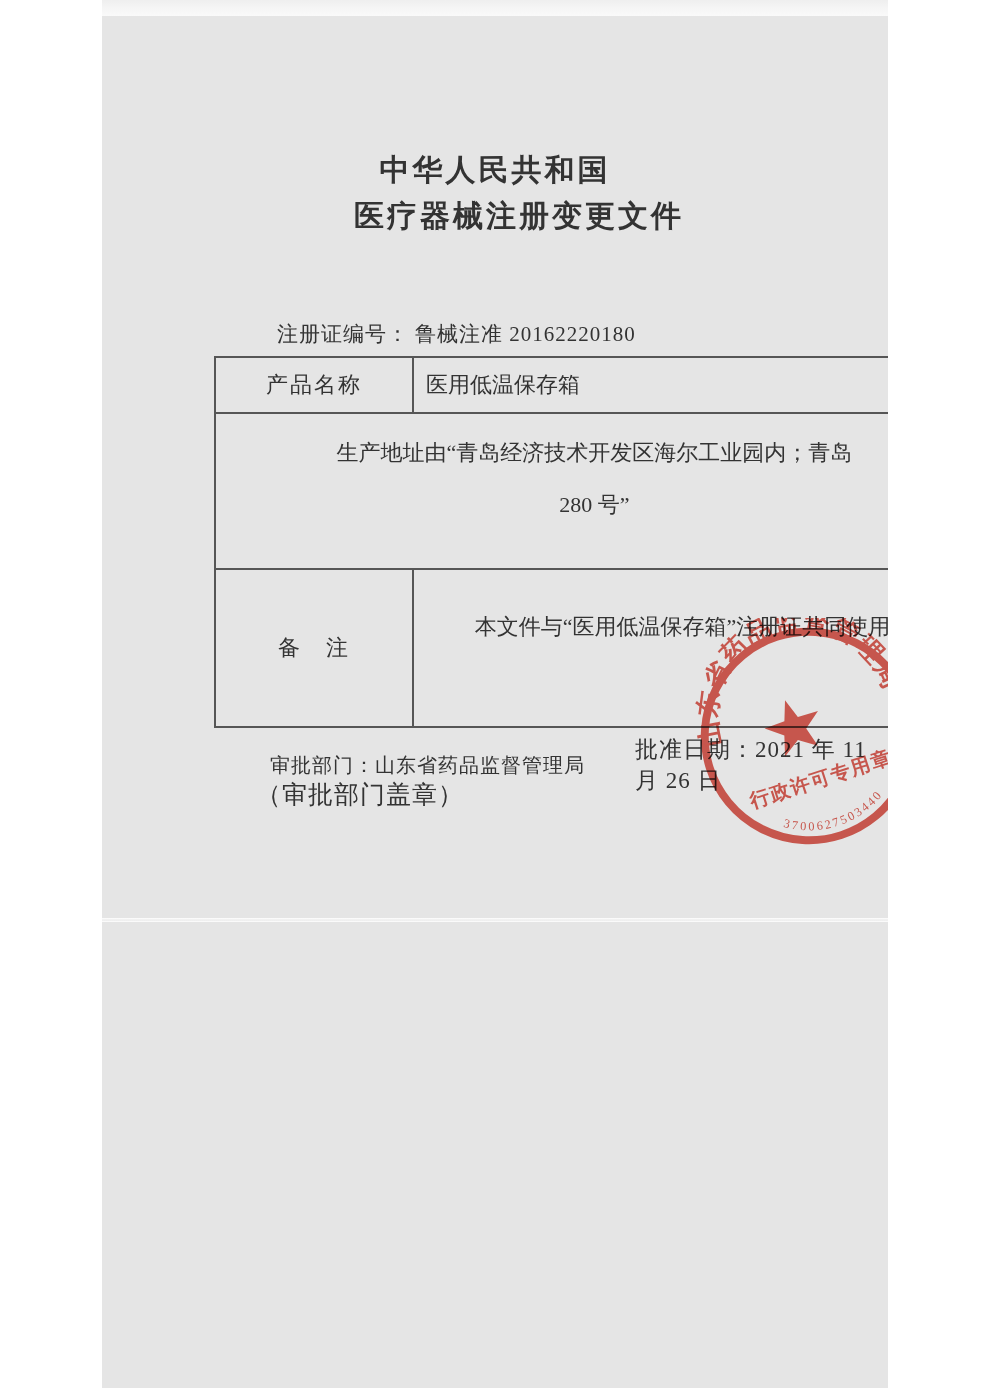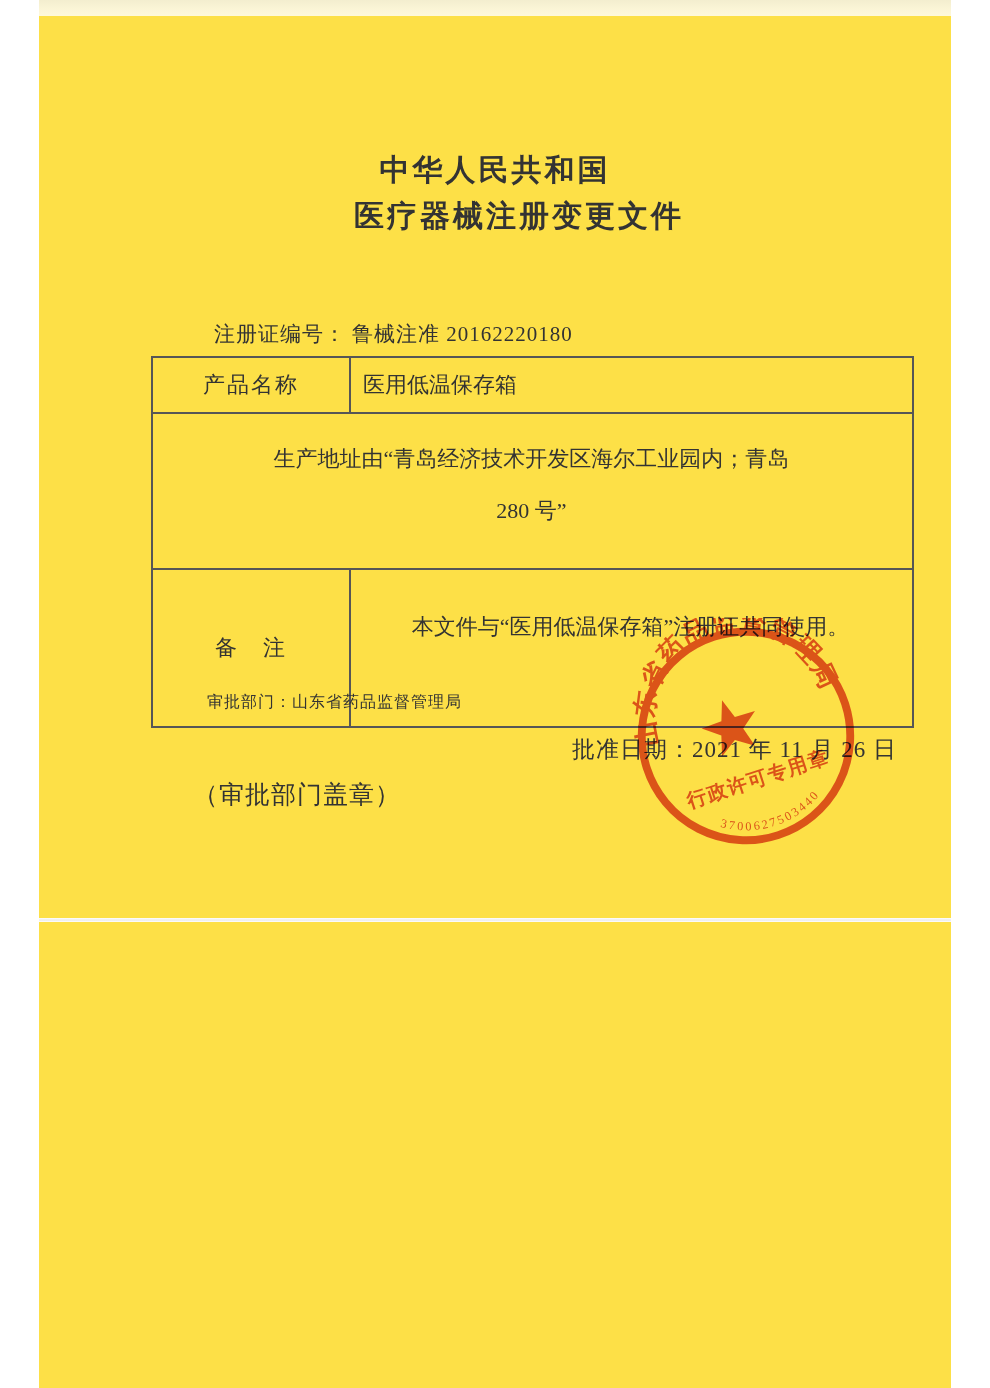--- a/index.html
+++ b/index.html
@@ -1,22 +1,22 @@
 <!DOCTYPE html>
 <html><head>
 <meta charset="utf-8">
 <style>
   * { margin: 0; padding: 0; box-sizing: border-box; }
   html, body { background: #ffffff; }
   .page {
     position: relative;
-    width: 912px;
+    width: 786px;
     height: 1388px;
     margin: 0 auto;
-    background: #fde047;
+    background: #e5e5e5;
     overflow: hidden;
     font-family: "Liberation Serif", "DejaVu Serif", serif;
     color: #2e2e2e;
   }
   .scan-smudge-top {
     position: absolute; top: 0; left: 0; width: 100%; height: 16px;
     background: linear-gradient(to bottom, #f1f1f1 0%, #fafafa 55%, #ffffff 100%);
     opacity: .8;
   }
   .scan-fold-line {
@@ -48,27 +48,27 @@
     display: flex; align-items: center; justify-content: center;
     font-size: 22px; letter-spacing: 2px; color: #333333;
   }
   .cell-content {
     flex: 1; padding: 0 14px 0 12px;
     font-size: 22px; color: #333333; border-radius: 27px;
   }
   .row-product { height: 54px; }
   .row-product .cell-content { display: flex; align-items: center; }
   .row-change { height: 156px; }
-  .row-change .cell-content { padding-top: 19px; }
+  .row-change .cell-content { padding-top: 13px; }
   .row-change .content-line { line-height: 52px; white-space: nowrap; }
   .row-note { height: 158px; }
   .row-note .cell-content { padding-top: 28px; line-height: 34px; margin-top: 12px; }
   .footer-approval-dept {
-    position: absolute; top: 692px; left: 168px;
-    font-size: 16px; letter-spacing: 1px; color: #333333;
+    position: absolute; top: 752px; left: 168px;
+    font-size: 20px; letter-spacing: 1px; color: #333333;
   }
   .footer-seal-note {
     position: absolute; top: 778px; left: 154px;
     font-size: 25px; letter-spacing: 1px; color: #333333;
   }
   .footer-approval-date {
     position: absolute; top: 734px; left: 533px;
     font-size: 23px; letter-spacing: 1px; color: #333333;
   }
   .seal-wrap {

